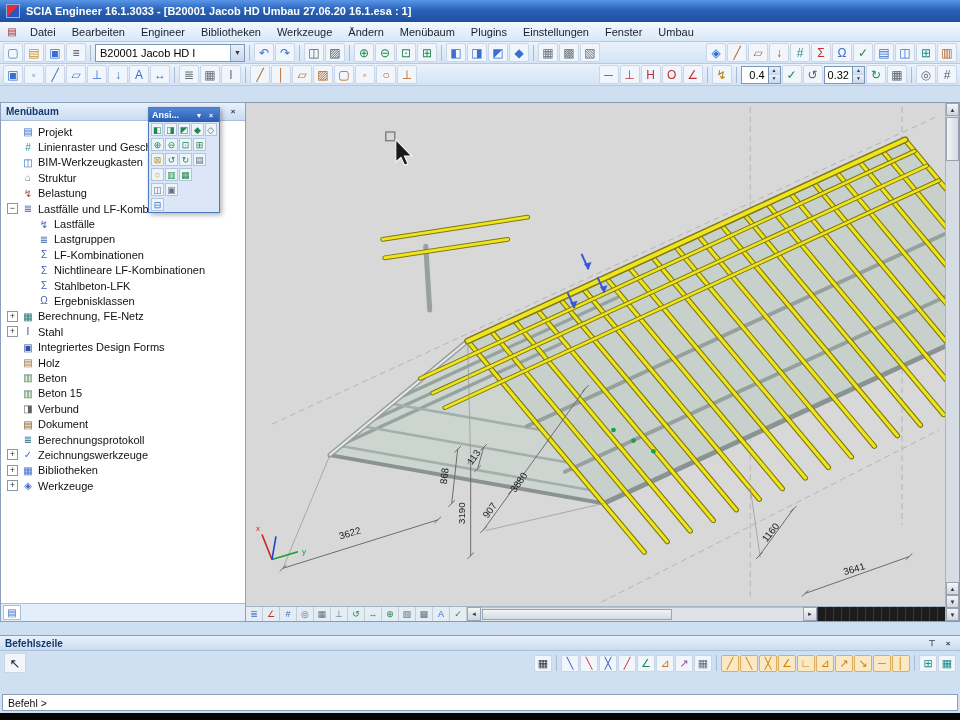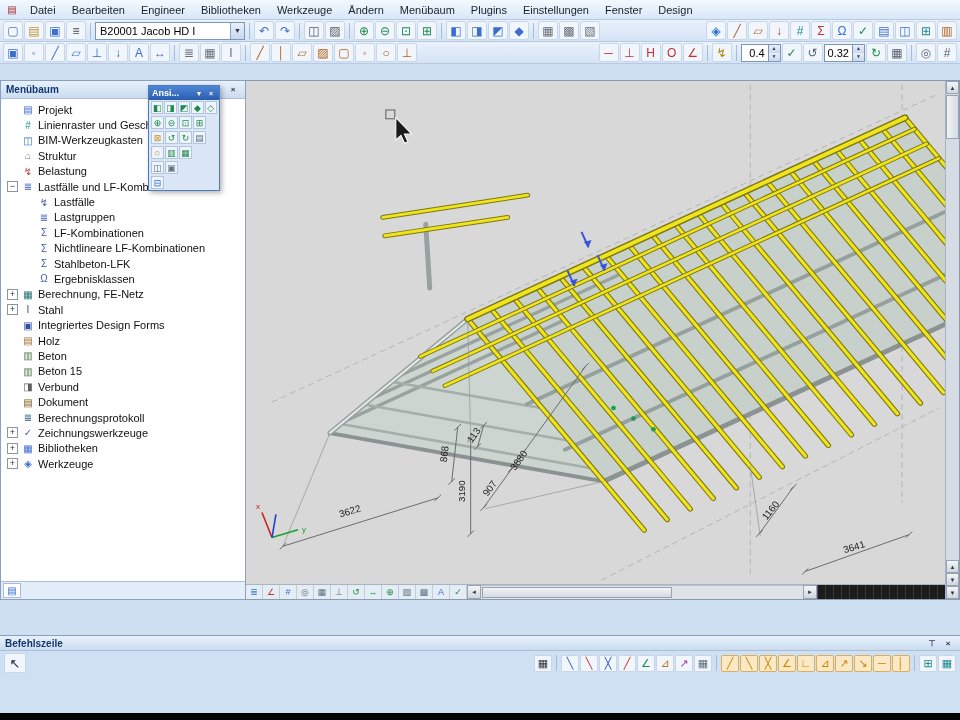--- a/index.html
+++ b/index.html
@@ -80,35 +80,39 @@
   .seg{border:1px solid #9ab0cc;background:#d8e6f6;display:flex;align-items:center;padding:0 5px;white-space:nowrap}
   .seg.dark{width:170px;background:#0e1828;border-color:#0e1828;flex:0 0 170px}
   .seg.fill{flex:1}
   .black-strip{height:7px;background:#050505;flex:0 0 7px}
 </style>
 </head>
 <body>
 
 <div class="window">
 
+  <div class="titlebar">
+    <div class="app-icon"></div>
+    <span>SCIA Engineer 16.1.3033 - [B20001 Jacob HD Umbau 27.06.20 16.1.esa : 1]</span>
+  </div>
 
   <div class="menubar">
     <span class="mdi-icon">▤</span>
     <div id="menu-items" style="display:flex">
         <div class="menu-item">Datei</div>
         <div class="menu-item">Bearbeiten</div>
         <div class="menu-item">Engineer</div>
         <div class="menu-item">Bibliotheken</div>
         <div class="menu-item">Werkzeuge</div>
         <div class="menu-item">Ändern</div>
         <div class="menu-item">Menübaum</div>
         <div class="menu-item">Plugins</div>
         <div class="menu-item">Einstellungen</div>
         <div class="menu-item">Fenster</div>
-        <div class="menu-item">Design</div>
+        <div class="menu-item">Umbau</div>
       </div>
   </div>
 
   <div class="toolbar" id="tb1">
       <div class="tbtn">
         <span style="color: rgb(74, 122, 176);">▢</span>
       </div>
       <div class="tbtn">
         <span style="color: rgb(200, 144, 48);">▤</span>
       </div>
@@ -852,17 +856,20 @@
       <div id="cmd-end" style="display:flex;gap:1px">
           <div class="tbtn small">
             <span style="color: rgb(31, 138, 138);">⊞</span>
           </div>
           <div class="tbtn small">
             <span style="color: rgb(31, 138, 138);">▦</span>
           </div>
         </div>
     </div>
     <div class="cmd-spacer"></div>
+    <div class="cmd-input">
+      <span>Befehl &gt;</span>
+    </div>
   </div>
 
 
   <div class="black-strip"></div>
 </div>
 
 </body></html>

